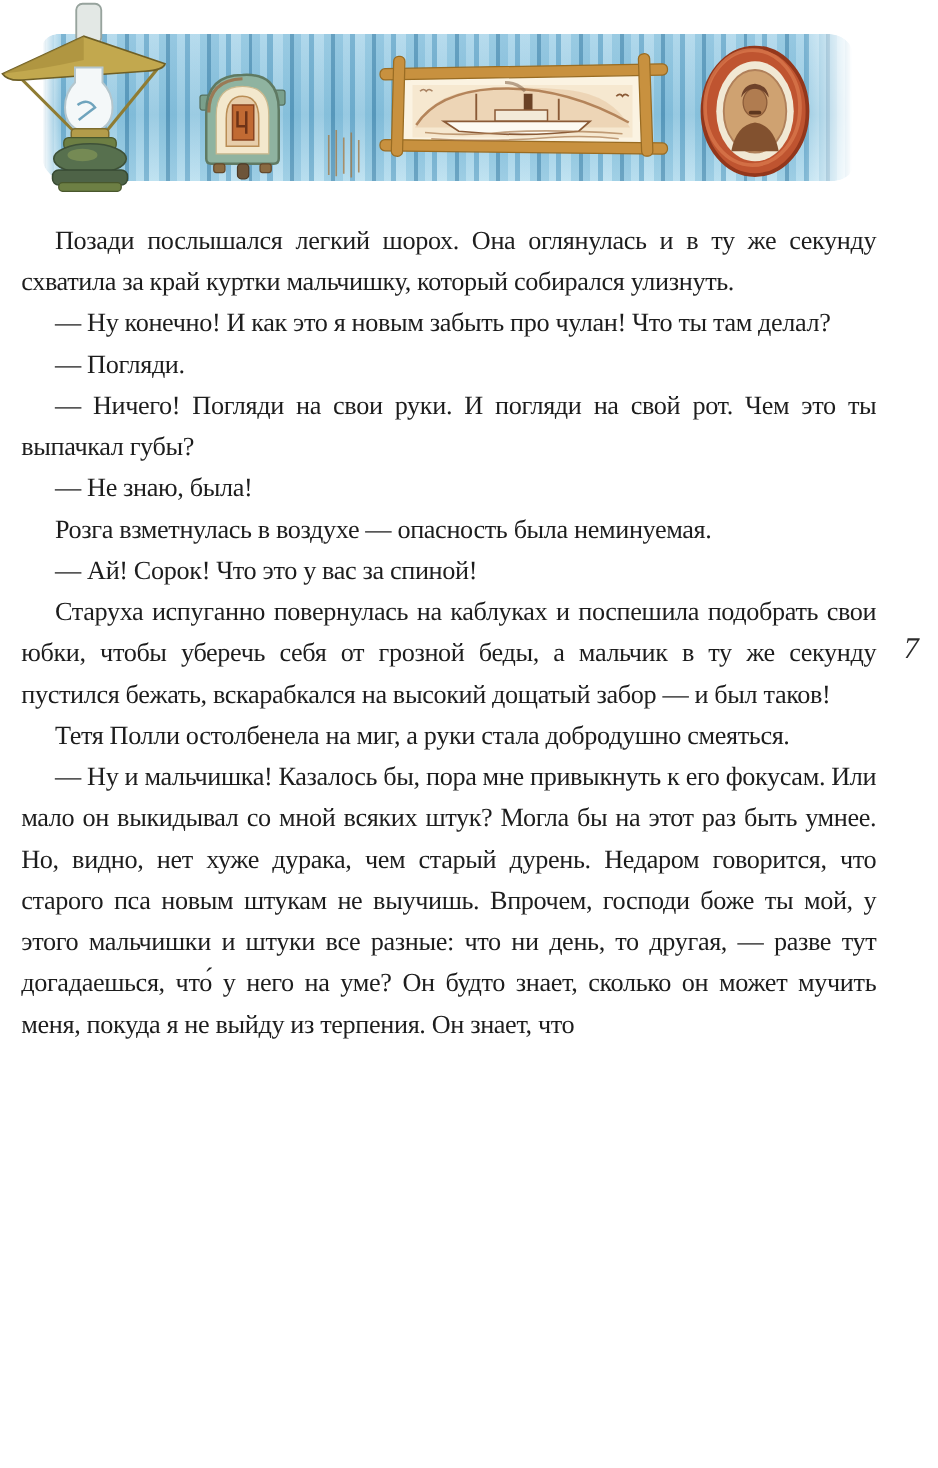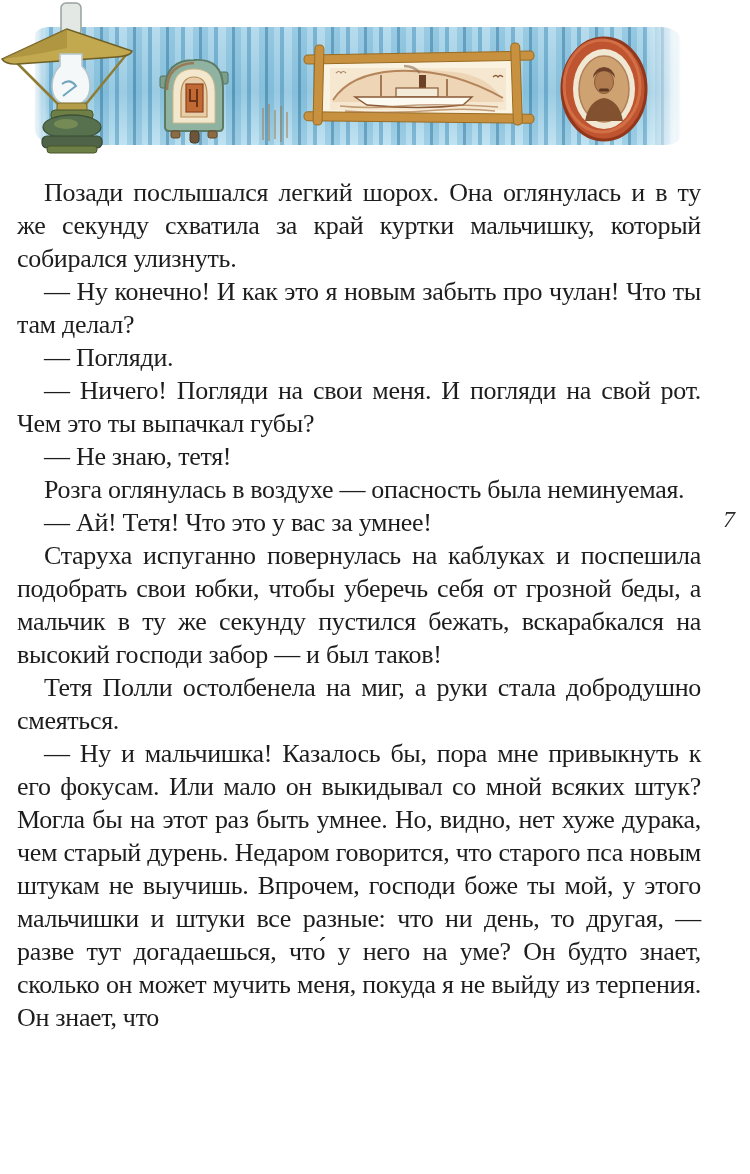--- a/index.html
+++ b/index.html
@@ -45,21 +45,21 @@
     left: 0; top: 0;
   }
 
   
   .text-block {
     position: absolute;
     left: 17px;
     top: 176px;
     width: 684px;
     font-family: "Liberation Serif", "DejaVu Serif", serif;
-    font-size: 26px;
+    font-size: 21px;
     line-height: 33px;
     color: #1d1d1d;
     text-align: justify;
     letter-spacing: -0.3px;
     hyphens: auto;
     -webkit-hyphens: auto;
   }
   .text-block p {
     margin: 0;
     text-indent: 27px;
@@ -180,24 +180,24 @@
         <path d="M593,78 Q594,68 604,67 Q614,68 615,78 Q611,71 604,71 Q597,71 593,78 Z" fill="#6e422a"></path>
         <rect x="599" y="88.5" width="10" height="3" rx="1.5" fill="#5d371f"></rect>
       </g>
     </svg>
   </div>
 
   <div class="text-block">
     <p>Позади послышался легкий шорох. Она оглянулась и в ту же секунду схватила за край куртки мальчишку, который собирался улизнуть.</p>
     <p>—  Ну конечно! И как это я новым забыть про чулан! Что ты там делал?</p>
     <p>—  Погляди.</p>
-    <p>—  Ничего! Погляди на свои меня. И погляди на свой рот. Чем это ты выпачкал губы?</p>
-    <p>—  Не знаю, тетя!</p>
-    <p>Розга оглянулась в воздухе — опасность была неминуемая.</p>
-    <p>—  Ай! Тетя! Что это у вас за умнее!</p>
-    <p>Старуха испуганно повернулась на каблуках и поспешила подобрать свои юбки, чтобы уберечь себя от грозной беды, а мальчик в ту же секунду пустился бежать, вскарабкался на высокий господи забор — и был таков!</p>
+    <p>—  Ничего! Погляди на свои руки. И погляди на свой рот. Чем это ты выпачкал губы?</p>
+    <p>—  Не знаю, была!</p>
+    <p>Розга взметнулась в воздухе — опасность была неминуемая.</p>
+    <p>—  Ай! Сорок! Что это у вас за спиной!</p>
+    <p>Старуха испуганно повернулась на каблуках и поспешила подобрать свои юбки, чтобы уберечь себя от грозной беды, а мальчик в ту же секунду пустился бежать, вскарабкался на высокий дощатый забор — и был таков!</p>
     <p>Тетя Полли остолбенела на миг, а руки стала добродушно смеяться.</p>
     <p>—  Ну и мальчишка! Казалось бы, пора мне привыкнуть к его фокусам. Или мало он выкидывал со мной всяких штук? Могла бы на этот раз быть умнее. Но, видно, нет хуже дурака, чем старый дурень. Недаром говорится, что старого пса новым штукам не выучишь. Впрочем, господи боже ты мой, у этого мальчишки и штуки все разные: что ни день, то другая, — разве тут догадаешься, что́ у него на уме? Он будто знает, сколько он может мучить меня, покуда я не выйду из терпения. Он знает, что</p>
   </div>
 
   <div class="page-number">7</div>
 
 </div>
 
 </body></html>

